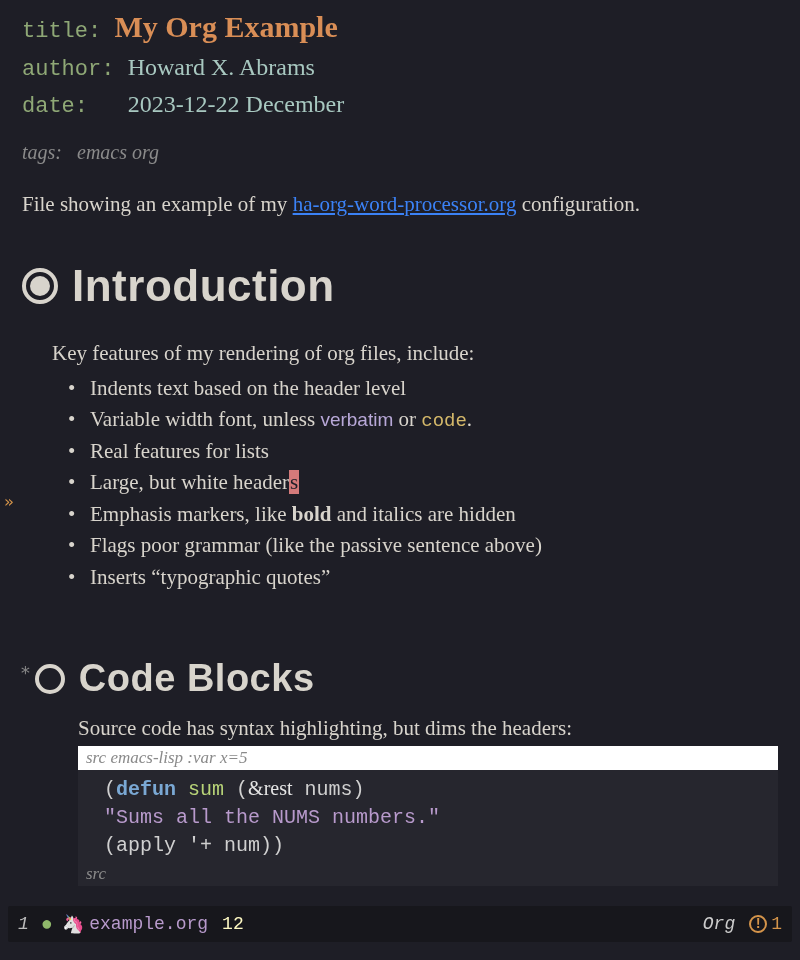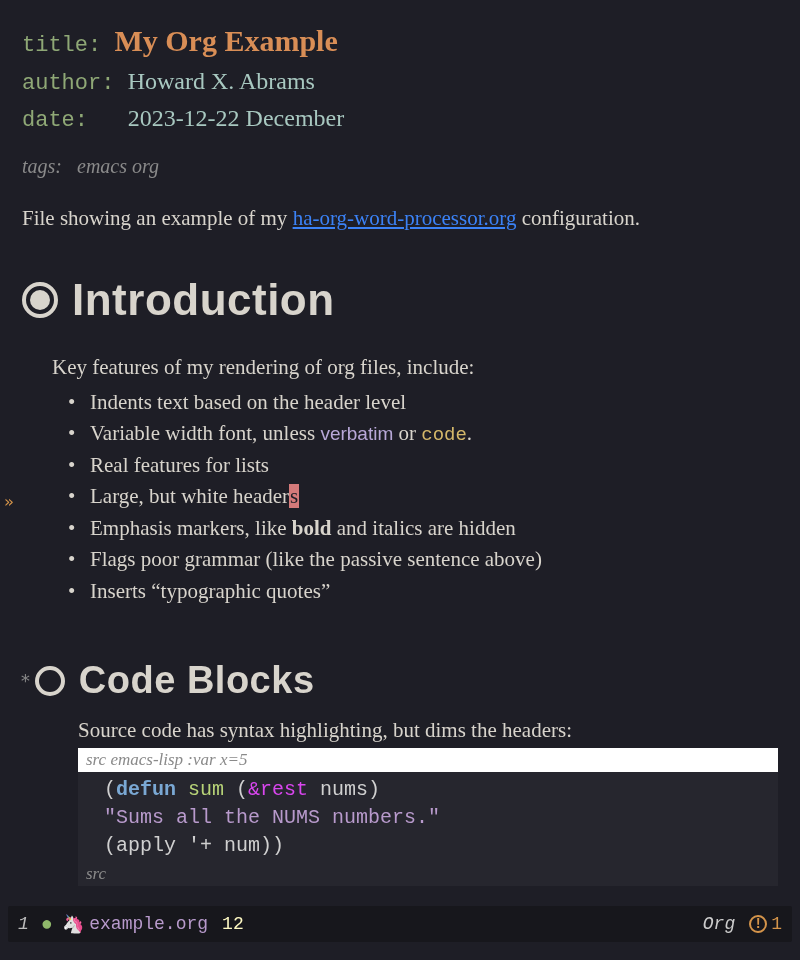--- a/index.html
+++ b/index.html
@@ -7,21 +7,21 @@
       background: #1e1e26;
       color: #c9c9c9;
       font-family: Georgia, 'Times New Roman', serif;
       font-size: 18px;
       width: 800px;
       height: 960px;
       overflow: hidden;
       position: relative;
     }
     .buffer {
-      padding: 18px 22px 0 22px;
+      padding: 4px 22px 0 22px;
     }
     .meta-line {
       font-family: 'Courier New', monospace;
       font-size: 22px;
       line-height: 1.5;
     }
     .meta-key {
       color: #8fa876;
     }
     .meta-colon {
@@ -151,20 +151,21 @@
       font-size: 18px;
       margin-right: 4px;
     }
     .h2 {
       color: #d8d4cc;
       font-family: Verdana, Geneva, sans-serif;
       font-weight: 800;
       font-size: 38px;
       display: flex;
       align-items: center;
+      margin-top: 12px;
     }
     .h2 .bullet-marker {
       width: 30px; height: 30px; border-width: 4px;
     }
     .section2-body {
       margin-left: 56px;
       margin-top: 14px;
     }
     .src-header {
       font-family: Georgia, serif;
@@ -179,21 +180,21 @@
       background: #26262e;
       font-family: 'Courier New', monospace;
       font-size: 20px;
       line-height: 1.4;
       padding: 4px 8px 4px 26px;
       color: #d0d0d0;
     }
     .src-block .paren { color: #d0d0d0; }
     .src-block .keyword { color: #7aa8d4; font-weight: bold; }
     .src-block .fname { color: #b8d478; }
-    .src-block .amp { color: #d946ef; }
+    .src-block .amp { color: #e5e5e5; font-family: Liberation Serif, serif; }
     .src-block .string { color: #b89acc; }
     .src-footer {
       font-family: Georgia, serif;
       font-style: italic;
       color: #8a8a8a;
       font-size: 17px;
       background: #26262e;
       padding: 0 8px 2px 8px;
     }
     .modeline {

